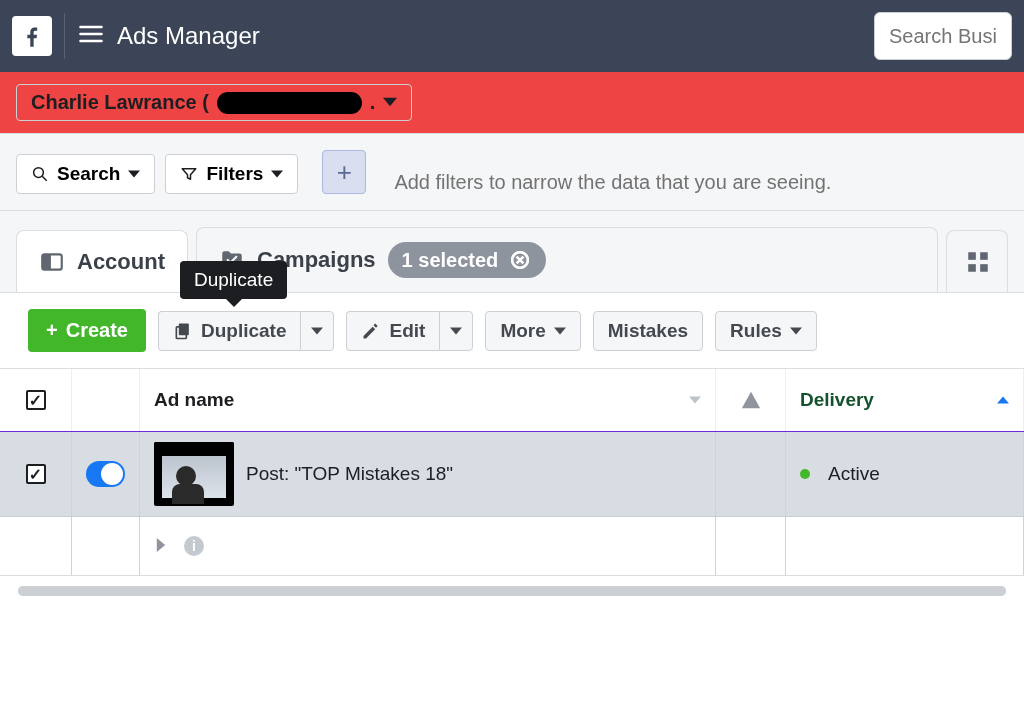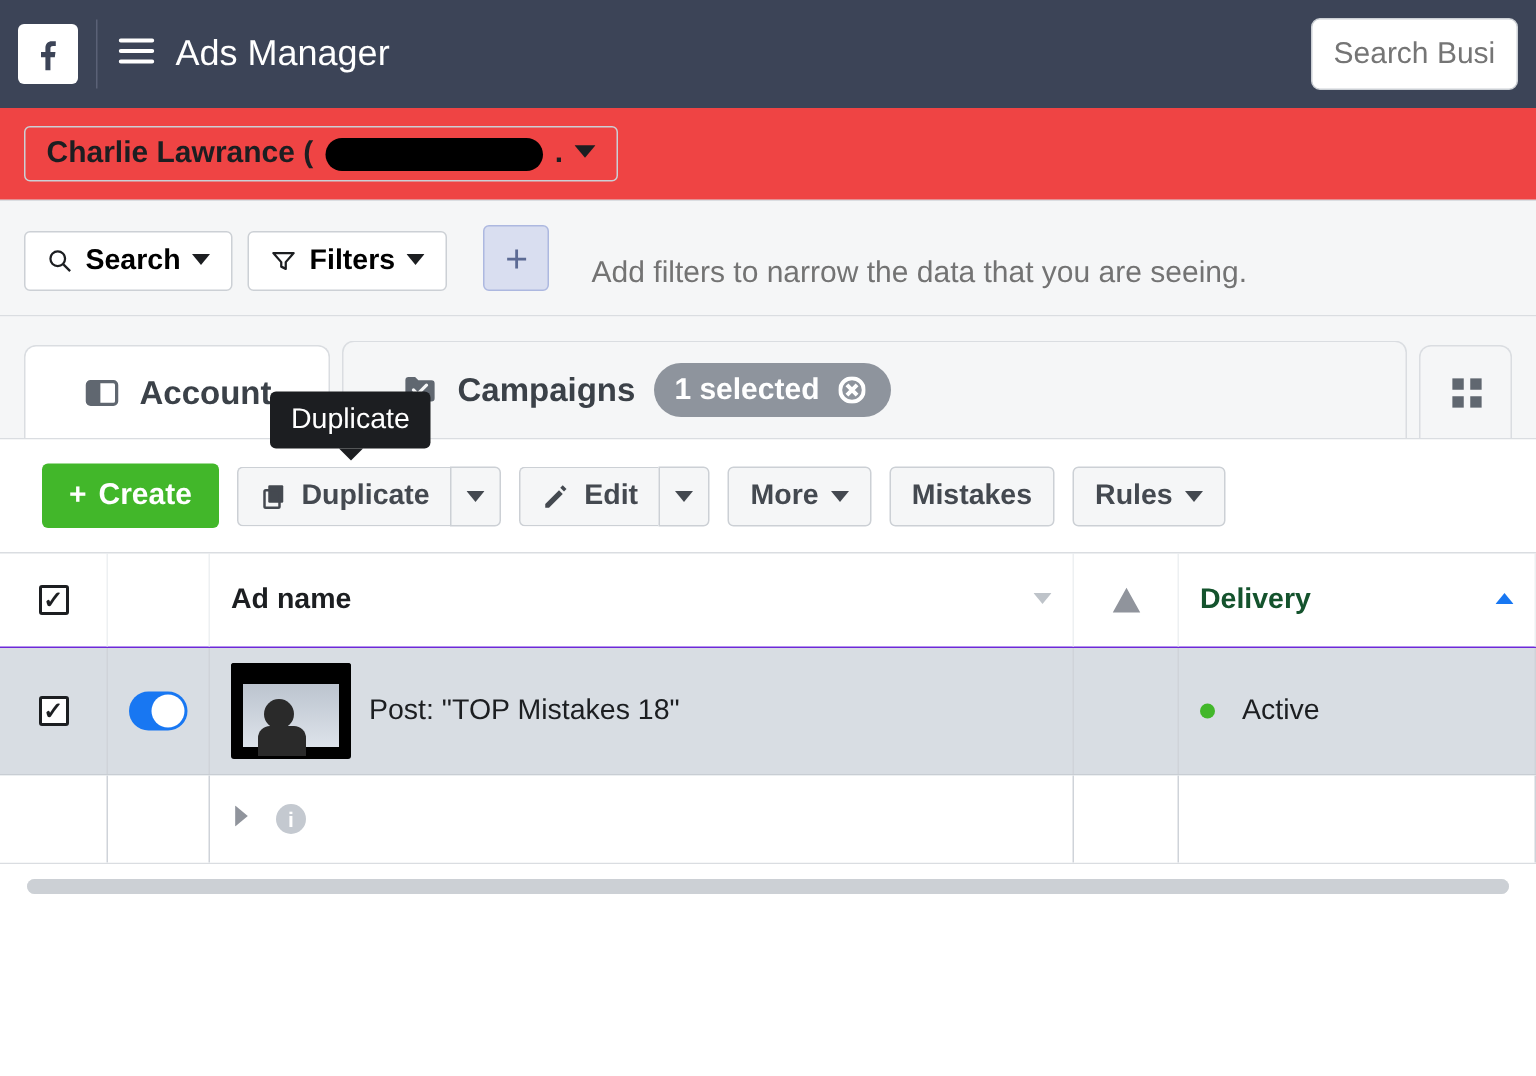--- a/index.html
+++ b/index.html
@@ -96,21 +96,21 @@
     display: flex; align-items: flex-end;
     padding: 16px 16px 0 16px;
     gap: 8px;
     border-bottom: 1px solid #dadde1;
   }
   .tab {
     background: #fff;
     border: 1px solid #dadde1;
     border-bottom: none;
     border-radius: 8px 8px 0 0;
-    padding: 14px 38px;
+    padding: 14px 22px;
     display: inline-flex; align-items: center; gap: 12px;
     font-size: 22px; font-weight: 700; color: #3b4148;
     min-height: 62px;
   }
   .tab.secondary {
     background: #f5f6f7;
     border: 1px solid #dadde1;
     border-bottom: none;
   }
   .tab svg { width: 26px; height: 26px; fill: #606770; }

